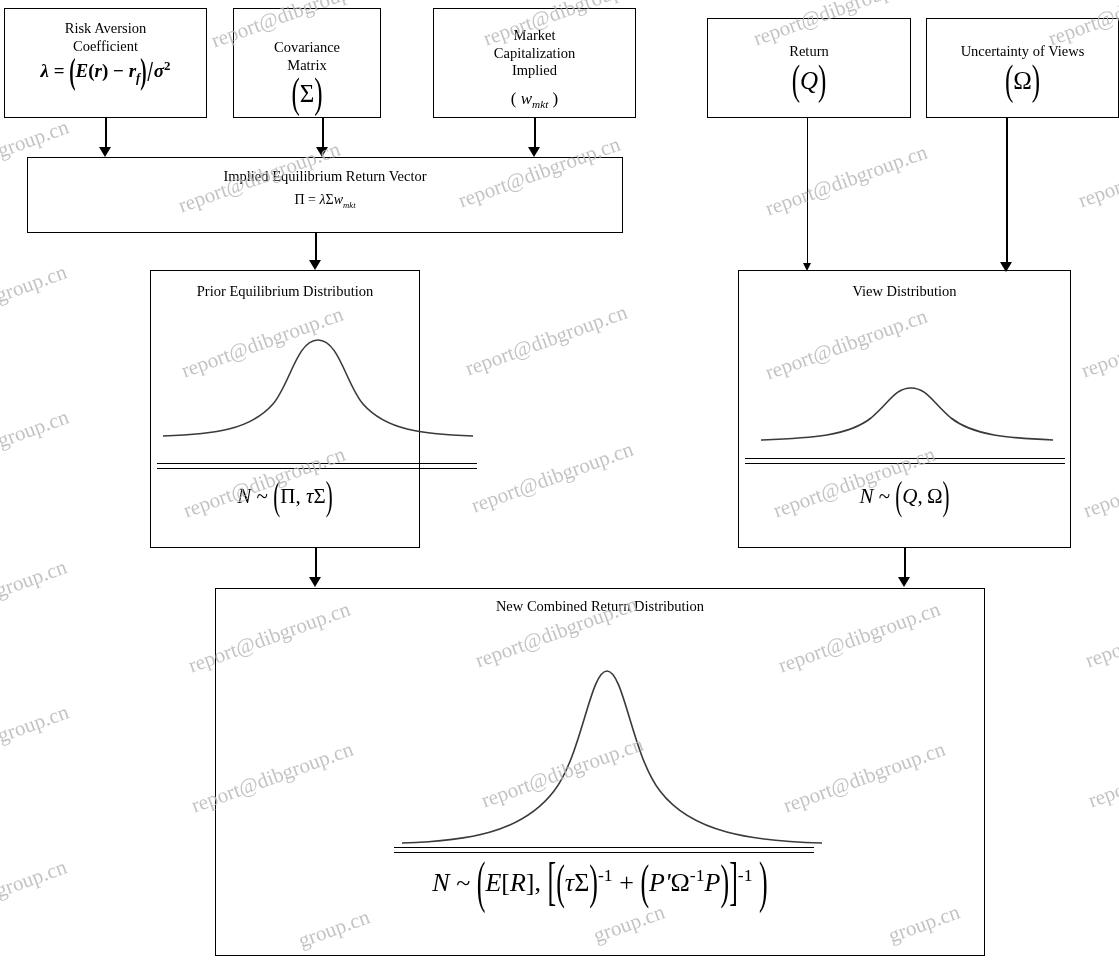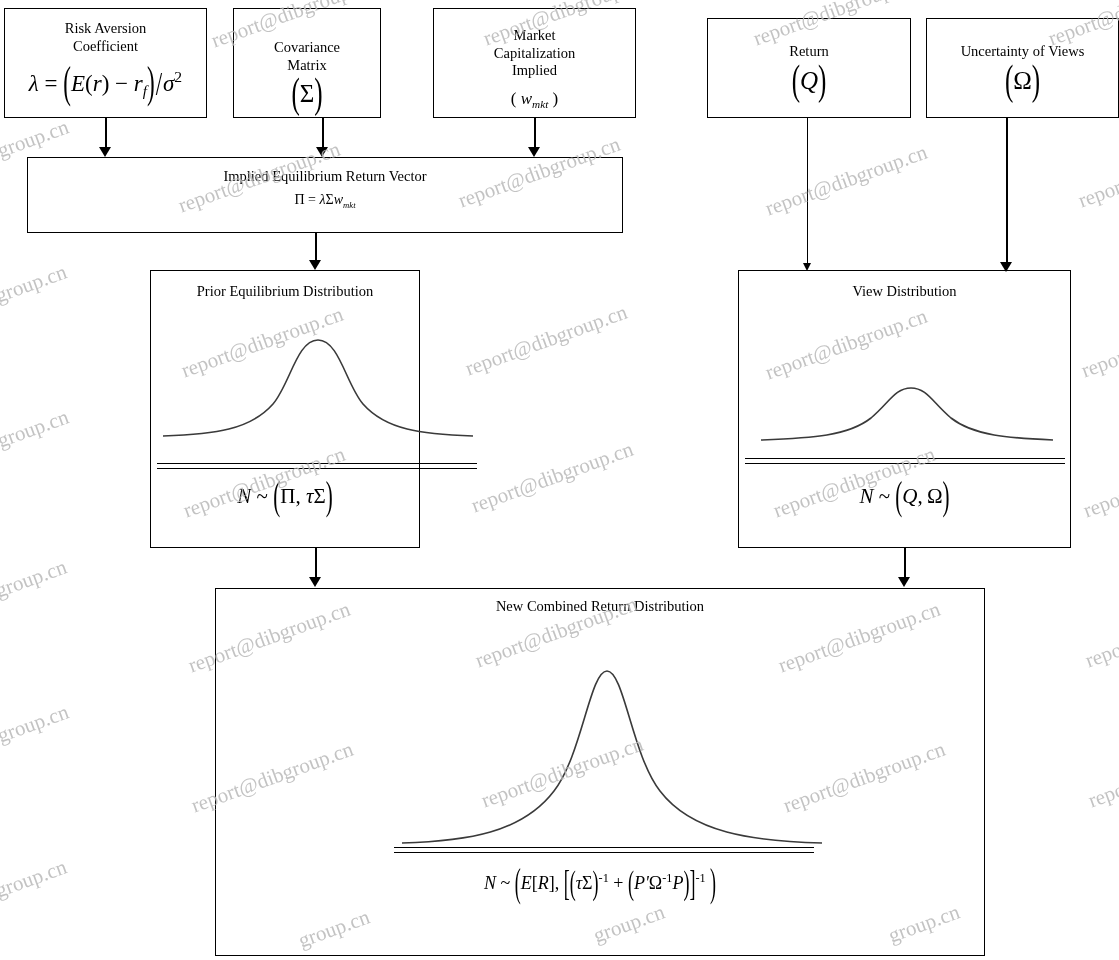--- a/index.html
+++ b/index.html
@@ -130,21 +130,21 @@
   }
 </style>
 </head>
 <body>
 
 <div id="canvas">
 
   <div class="box" style="left:4px; top:8px; width:203px; height:110px;">
     <div class="box-title" style="margin-top:11px;">Risk Aversion
 Coefficient</div>
-    <div class="formula" style="margin-top:13px; font-size:23px;">
+    <div class="formula" style="margin-top:3px; font-size:19px;font-weight:bold;">
       <span class="it">λ</span> =
       <span class="paren-l">(</span><span class="it">E</span>(<span class="it">r</span>) − <span class="it">r</span><sub class="s it">f</sub><span class="paren-l">)</span><span class="frac-slash">/</span><span class="it">σ</span><sup class="s">2</sup>
     </div>
   </div>
 
   <div class="box" style="left:233px; top:8px; width:148px; height:110px;">
     <div class="box-title" style="margin-top:30px;">Covariance
 Matrix</div>
     <div class="formula" style="margin-top:6px; font-size:25px;">
       <span class="paren">(</span>Σ<span class="paren">)</span>
@@ -255,21 +255,21 @@
     <div class="panel-title" style="top:9px;">New Combined Return Distribution</div>
 
     <div class="curve-wrap" style="left:6px; top:30px;">
       <svg width="758" height="242" viewBox="0 0 758 242">
         <path d="M 180 224 C 245 222, 300 214, 332 172 C 360 136, 368 52, 385 52 C 402 52, 410 136, 438 172 C 470 214, 530 222, 600 224" fill="none" stroke="#3a3a3a" stroke-width="1.6"></path>
       </svg>
     </div>
     <div class="hline" style="left:178px; top:258px; width:420px;"></div>
     <div class="hline" style="left:178px; top:263px; width:420px;"></div>
 
-    <div class="dist-label" style="left:0; top:282px; width:100%; font-size:18px;">
+    <div class="dist-label" style="left:0; top:276px; width:100%; font-size:26px;">
       <span class="it">N</span> ~
       <span class="paren" style="transform:scaleY(2.2); display:inline-block;">(</span><span class="it">E</span>[<span class="it">R</span>],
       <span class="bracket" style="transform:scaleY(2.0);">[</span><span class="paren-l">(</span><span class="it">τ</span>Σ<span class="paren-l">)</span><sup class="s">-1</sup>
       + <span class="paren-l">(</span><span class="it">P'</span>Ω<sup class="s">-1</sup><span class="it">P</span><span class="paren-l">)</span><span class="bracket" style="transform:scaleY(2.0);">]</span><sup class="s">-1</sup>
       <span class="paren" style="transform:scaleY(2.2); display:inline-block;">)</span>
     </div>
   </div>
 
 </div>
 

